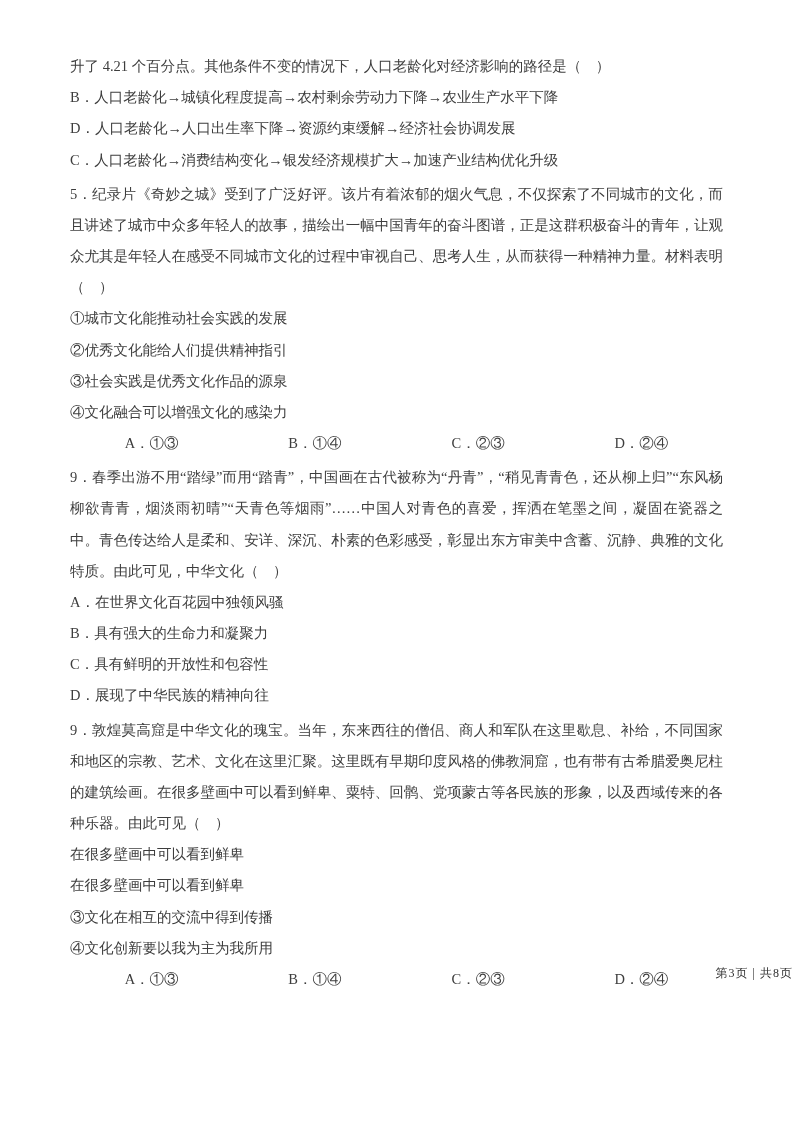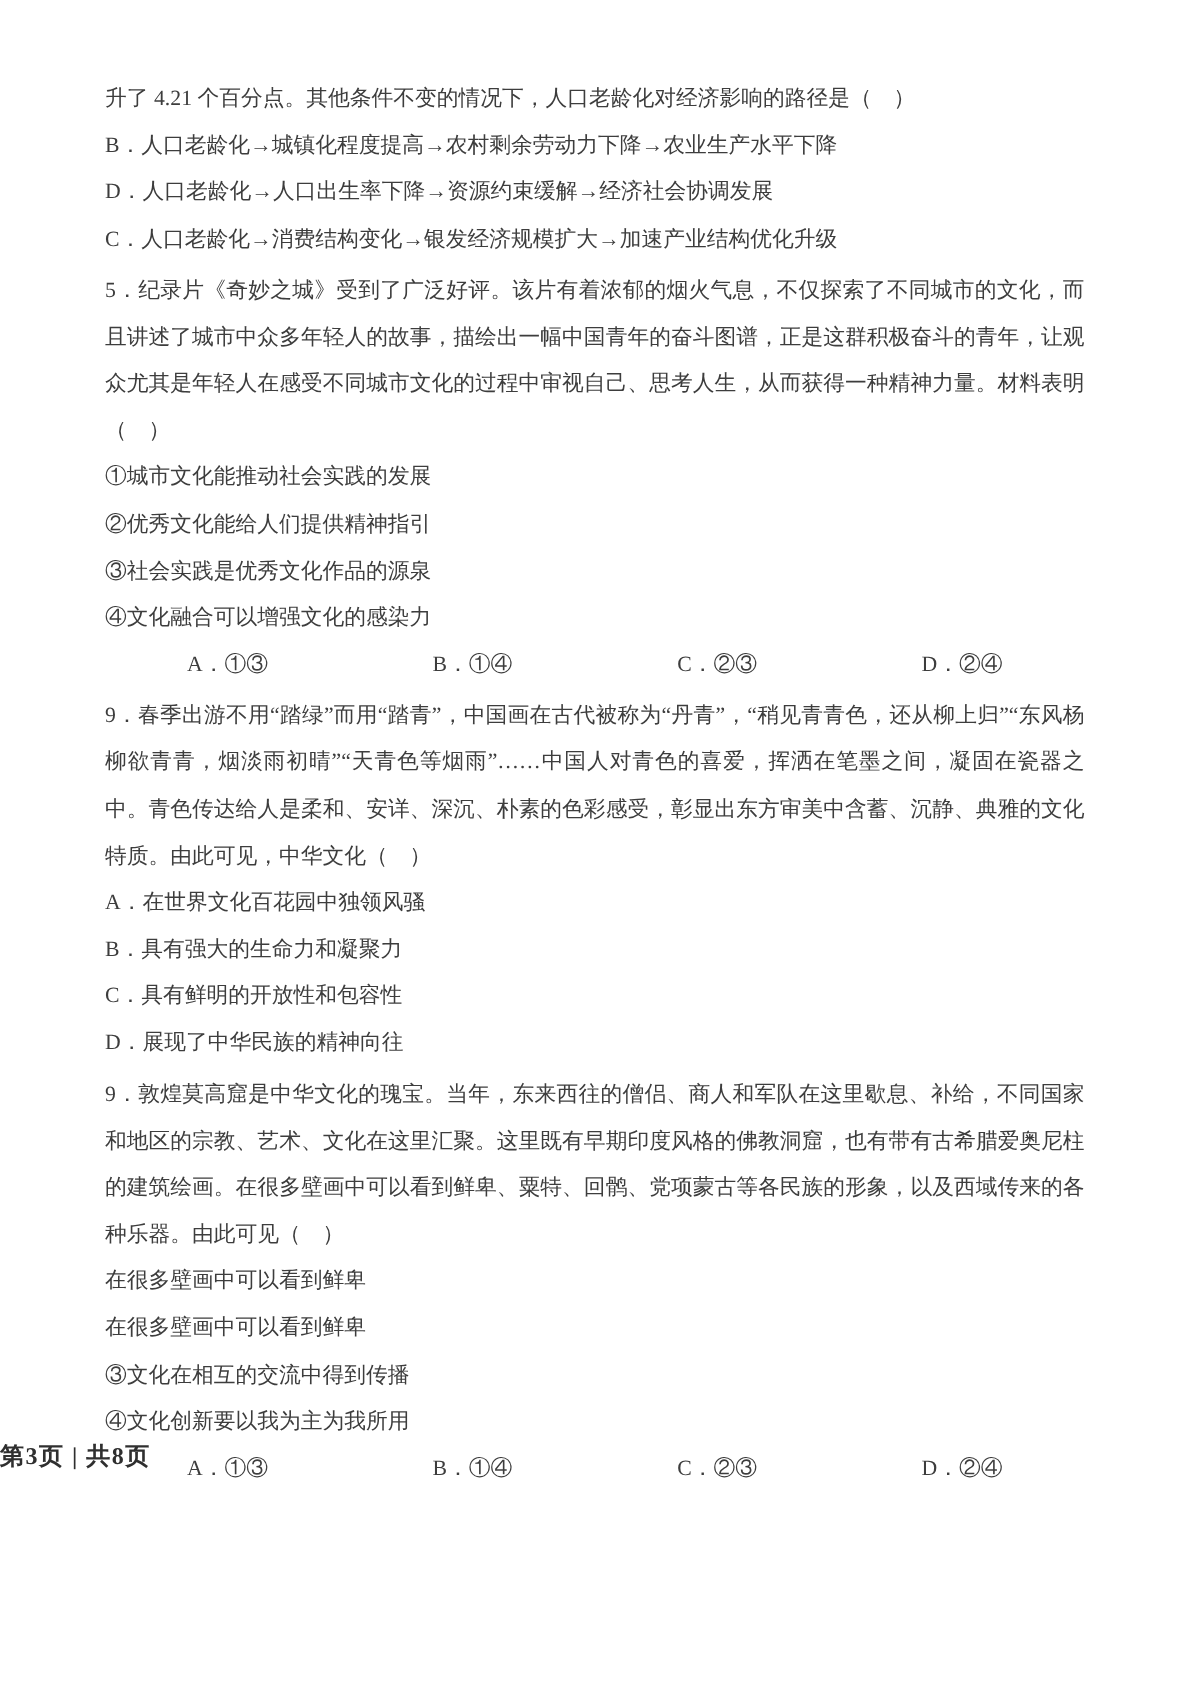--- a/index.html
+++ b/index.html
@@ -28,23 +28,23 @@
   .answers-row {
     display: grid;
     grid-template-columns: repeat(4, 1fr);
     line-height: 2.15;
   }
   .answers-row span { text-align: center; }
   .footer {
     position: absolute;
     left: 0; right: 0;
     bottom: 12px;
-    text-align: left;
-    font-size: 16px;
-    font-weight: bold;
+    text-align: right;
+    font-size: 12px;
+    font-weight: normal;
     color: #2f2f2f;
     letter-spacing: 1px;
   }
 </style>
 </head>
 <body>
 
 <div class="page">
 
   <section class="question">

